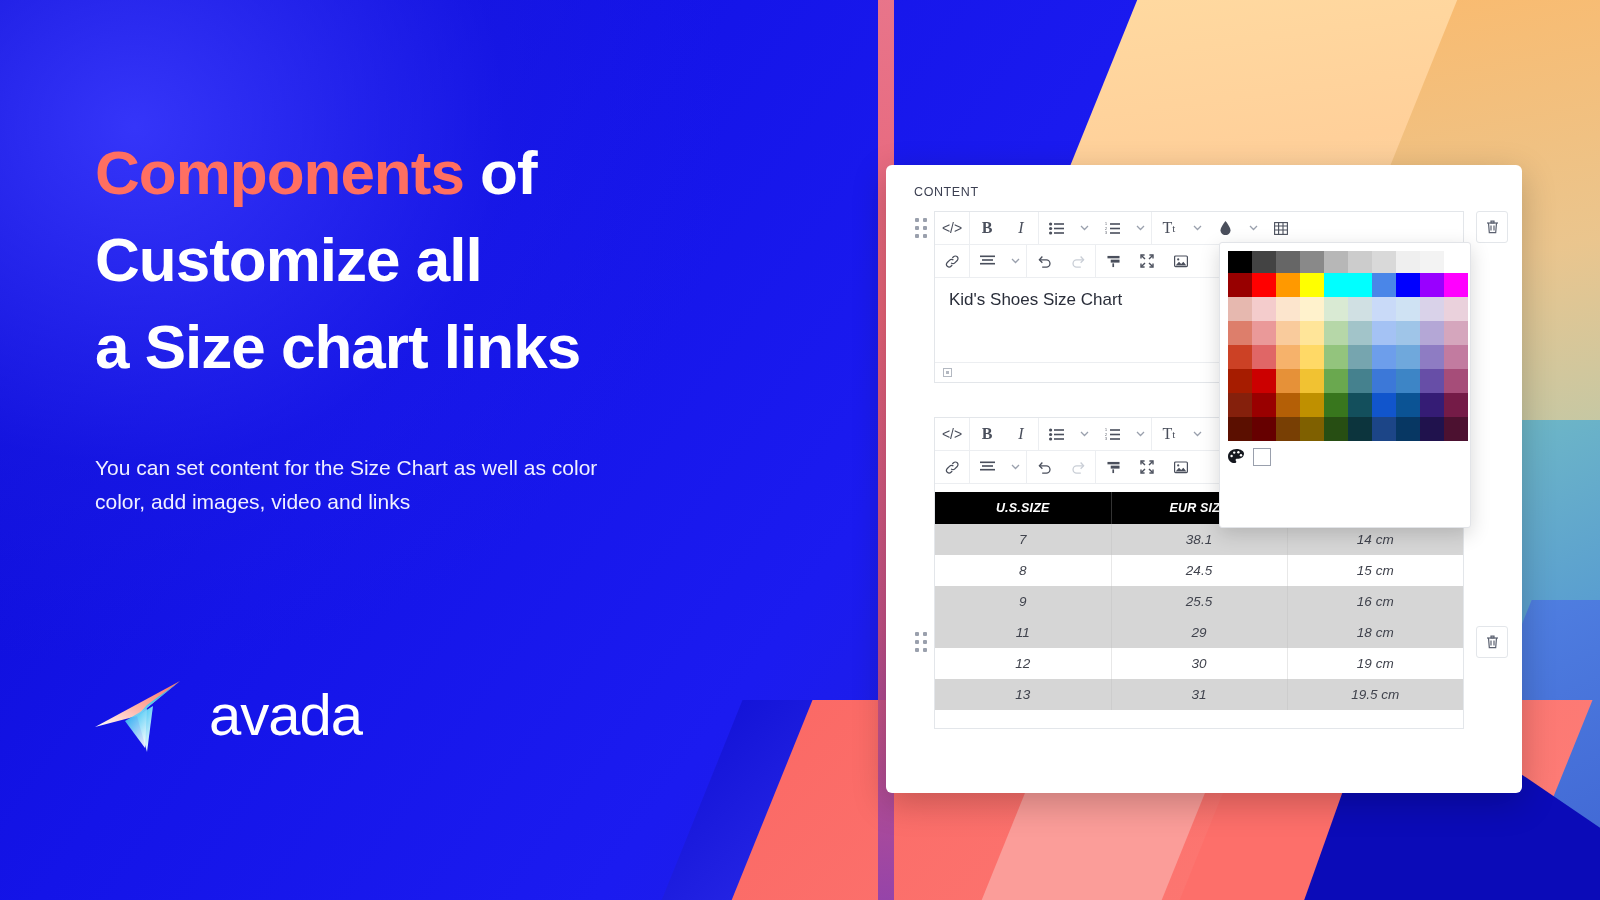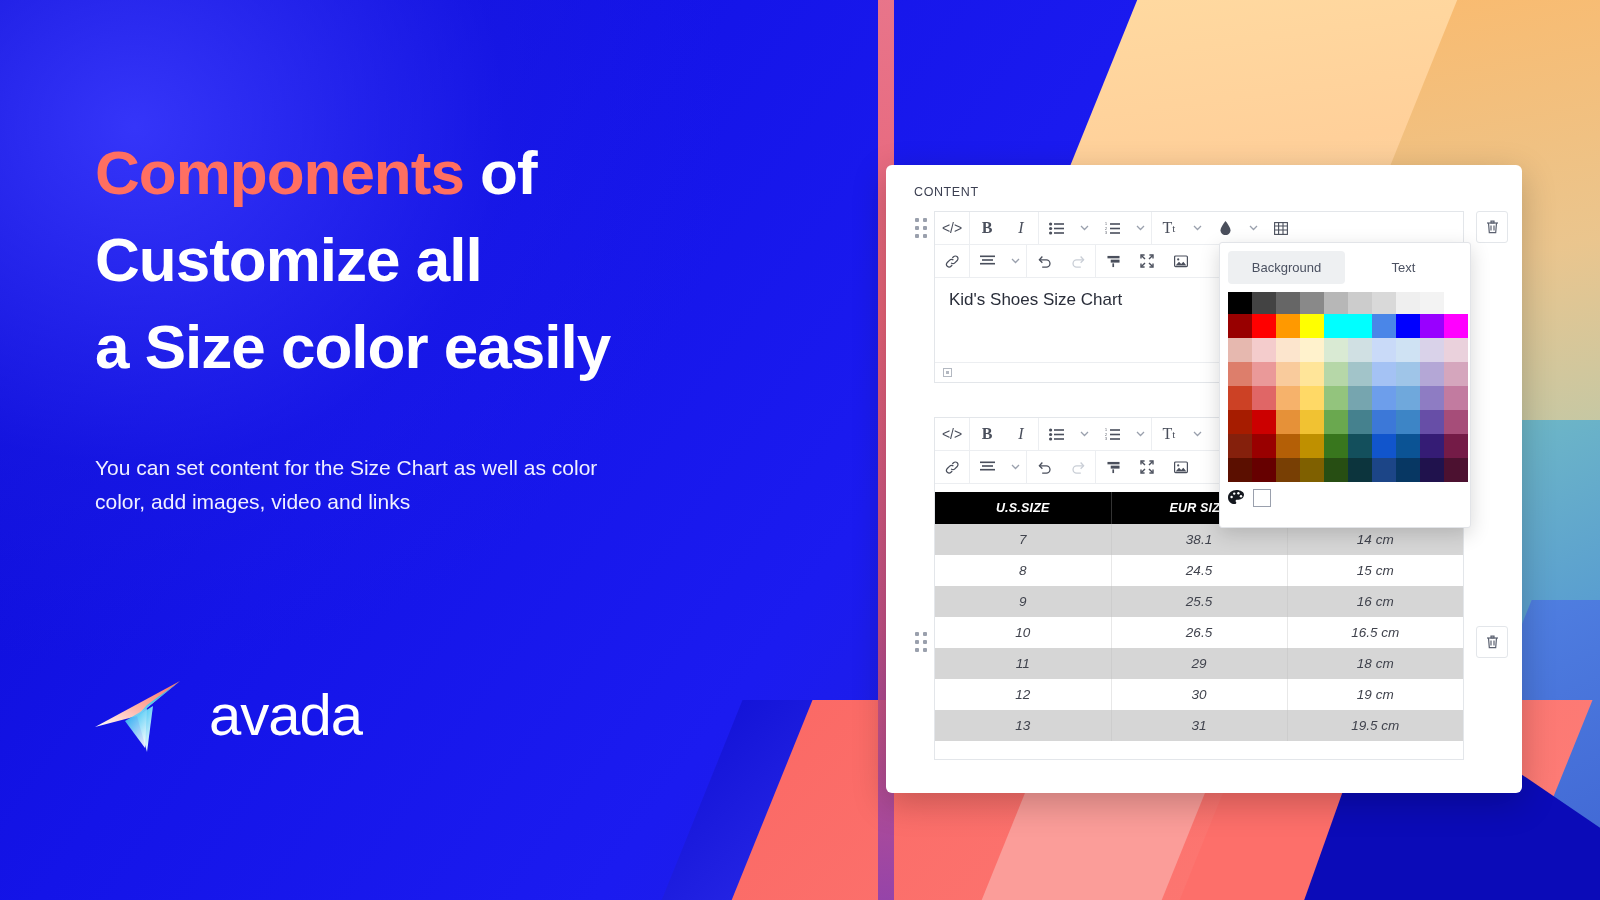--- a/index.html
+++ b/index.html
@@ -189,21 +189,21 @@
   <div class="shape salmon2"></div>
   <div class="shape salmon3"></div>
   <div class="shape navy-corner"></div>
   <div class="shape pink-left-strip"></div>
 </div>
 
 <div id="left">
   <h1 class="headline">
     <div class="line"><span class="hl-accent">Components</span><span> of</span></div>
     <div class="line">Customize all</div>
-    <div class="line">a Size color easily</div>
+    <div class="line">a Size chart links</div>
   </h1>
   <p class="subcopy">You can set content for the Size Chart as well as color color, add images, video and links</p>
 </div>
 
 <div id="logo-wrap">
   <span class="logo-mark">
     <svg viewBox="0 0 96 74" width="96" height="74">
       <defs>
         <linearGradient id="lgA" x1="0" y1="1" x2="1" y2="0">
           <stop offset="0%" stop-color="#ffffff"></stop>
@@ -537,25 +537,20 @@
               <tr class="even">
                 <td>8</td>
                 <td>24.5</td>
                 <td>15 cm</td>
               </tr>
               <tr class="odd">
                 <td>9</td>
                 <td>25.5</td>
                 <td>16 cm</td>
               </tr>
-              <tr class="even">
-                <td>10</td>
-                <td>26.5</td>
-                <td>16.5 cm</td>
-              </tr>
               <tr class="odd">
                 <td>11</td>
                 <td>29</td>
                 <td>18 cm</td>
               </tr>
               <tr class="even">
                 <td>12</td>
                 <td>30</td>
                 <td>19 cm</td>
               </tr>
@@ -573,24 +568,20 @@
           <path d="M1 3h11"></path>
           <path d="M5 1.2h3v1.8H5z"></path>
           <path d="M2.5 3l.8 9.6h6.4L10.5 3"></path>
           <path d="M5 5.4v5M8 5.4v5"></path>
         </svg>
     </div>
   </div>
 </div>
 
 <div id="colorpop">
-  <div class="pop-tabs">
-    <div class="pop-tab active">Background</div>
-    <div class="pop-tab">Text</div>
-  </div>
   <div class="swatch-grid" id="swatches">
       <div class="swatch-row row-gray">
         <div class="sw" style="background: rgb(0, 0, 0);"></div>
         <div class="sw" style="background: rgb(67, 67, 67);"></div>
         <div class="sw" style="background: rgb(102, 102, 102);"></div>
         <div class="sw" style="background: rgb(137, 137, 137);"></div>
         <div class="sw" style="background: rgb(183, 183, 183);"></div>
         <div class="sw" style="background: rgb(204, 204, 204);"></div>
         <div class="sw" style="background: rgb(217, 217, 217);"></div>
         <div class="sw" style="background: rgb(239, 239, 239);"></div>

